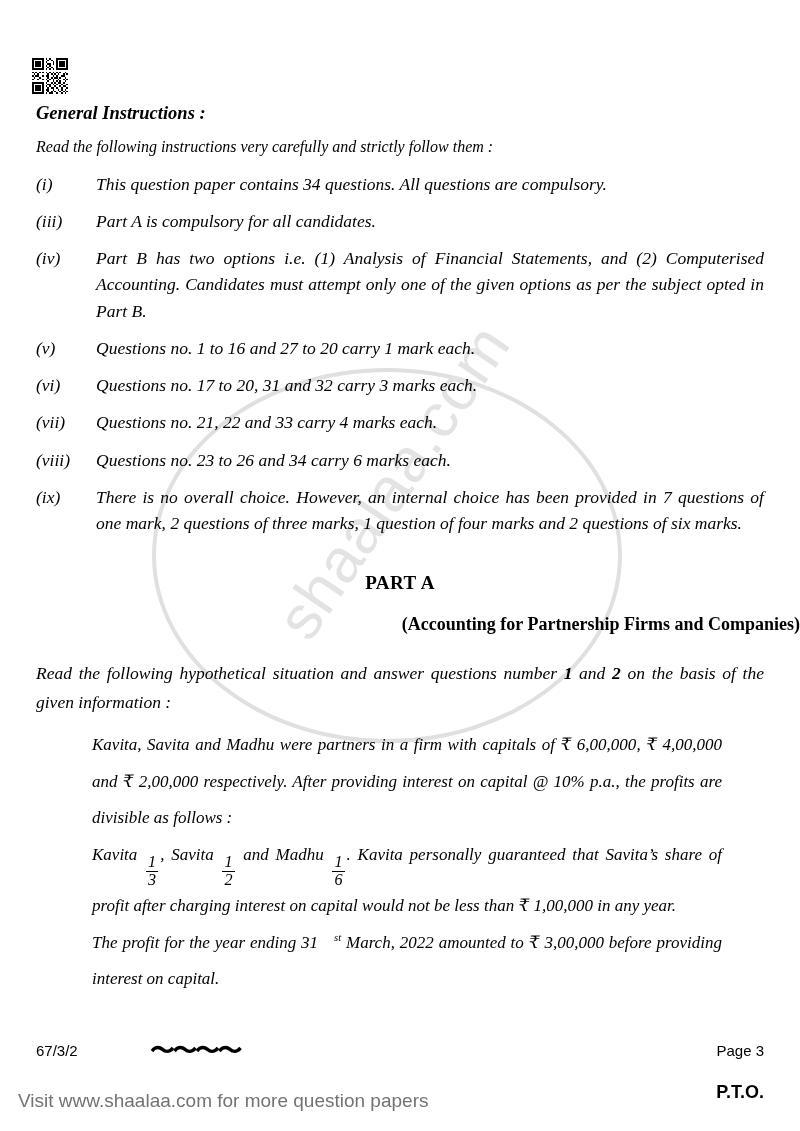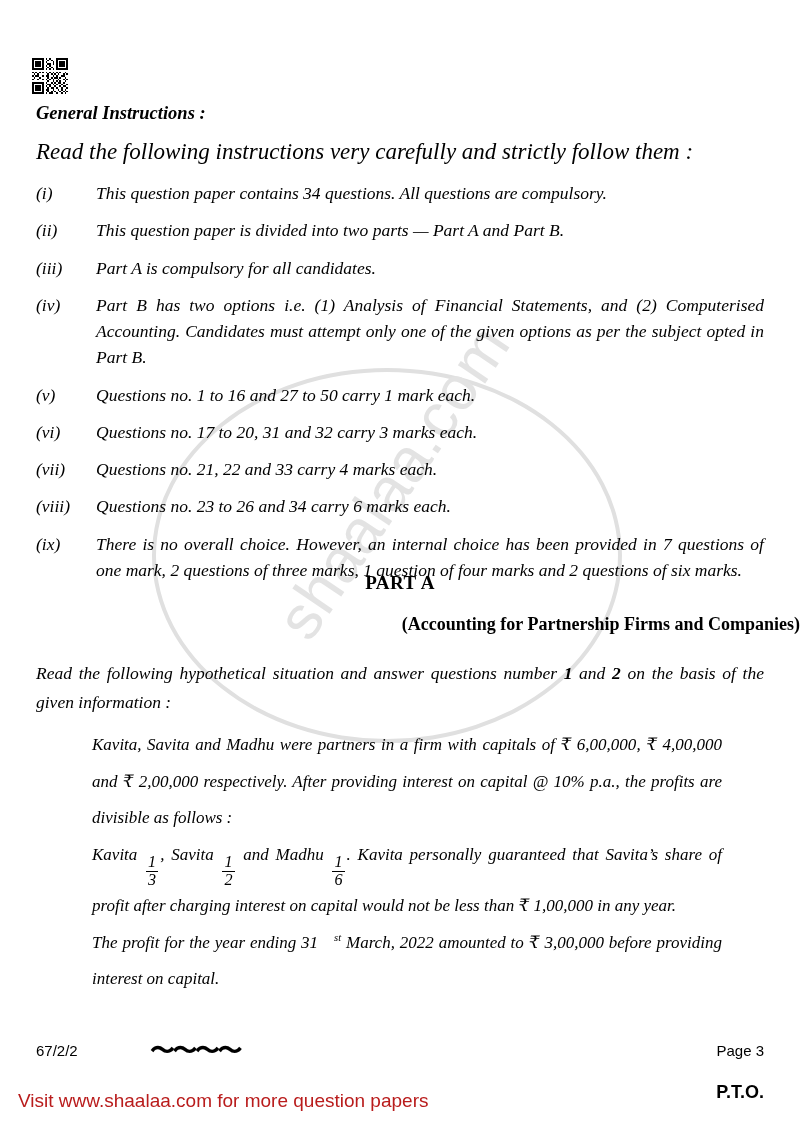--- a/index.html
+++ b/index.html
@@ -71,21 +71,21 @@
   }
   .gi-heading {
     font-style: italic;
     font-weight: bold;
     font-size: 18.5px;
     line-height: 1.35;
     margin: 0 0 10px 0;
   }
   .gi-subheading {
     font-style: italic;
-    font-size: 23px;
+    font-size: 16px;
     line-height: 1.35;
     margin: 0 0 13px 0;
   }
 
   
   .inst-row {
     display: flex;
     align-items: flex-start;
     margin-bottom: 11px;
   }
@@ -201,21 +201,21 @@
     font-size: 18px;
     margin-top: 40px;
   }
 
   
   #site-banner {
     position: absolute;
     left: 18px; top: 1090px;
     font-family: "Liberation Sans", "DejaVu Sans", sans-serif;
     font-size: 19px;
-    color: #b91c1c;
+    color: #737373;
   }
 </style>
 </head>
 <body>
 
 <div id="watermark-layer">
   <div id="watermark-circle"></div>
   <div id="watermark-text">shaalaa.com</div>
 </div>
 
@@ -347,34 +347,30 @@
   <div id="instructions-section">
     <div class="gi-heading">General Instructions :</div>
     <div class="gi-subheading">Read the following instructions very carefully and strictly follow them :</div>
 
     <div id="instruction-list">
         <div class="inst-row">
           <div class="inst-num">(i)</div>
           <div class="inst-text">This question paper contains <b>34</b> questions. <b>All</b> questions are <b>compulsory</b>.</div>
         </div>
         <div class="inst-row">
-          <div class="inst-num">(ii)</div>
-          <div class="inst-text">This question paper is divided into <b>two</b> parts — <b>Part A</b> and <b>Part B</b>.</div>
-        </div>
-        <div class="inst-row">
           <div class="inst-num">(iii)</div>
           <div class="inst-text"><b>Part A</b> is <b>compulsory</b> for all candidates.</div>
         </div>
         <div class="inst-row">
           <div class="inst-num">(iv)</div>
           <div class="inst-text justify"><b>Part B</b> has two options i.e. (1) Analysis of Financial Statements, and (2) Computerised Accounting. Candidates must attempt only <b>one</b> of the given options as per the subject opted in <b>Part B</b>.</div>
         </div>
         <div class="inst-row">
           <div class="inst-num">(v)</div>
-          <div class="inst-text">Questions no. <b>1</b> to <b>16</b> and <b>27</b> to <b>50</b> carry <b>1</b> mark each.</div>
+          <div class="inst-text">Questions no. <b>1</b> to <b>16</b> and <b>27</b> to <b>20</b> carry <b>1</b> mark each.</div>
         </div>
         <div class="inst-row">
           <div class="inst-num">(vi)</div>
           <div class="inst-text">Questions no. <b>17</b> to <b>20, 31</b> and <b>32</b> carry <b>3</b> marks each.</div>
         </div>
         <div class="inst-row">
           <div class="inst-num">(vii)</div>
           <div class="inst-text">Questions no. <b>21, 22</b> and <b>33</b> carry <b>4</b> marks each.</div>
         </div>
         <div class="inst-row">
@@ -402,21 +398,21 @@
           <span class="num">1</span>
           <span class="den">2</span>
         </span> and Madhu <span class="frac">
           <span class="num">1</span>
           <span class="den">6</span>
         </span>. Kavita personally guaranteed that Savita’s share of profit after charging interest on capital would not be less than <span class="nowrapnum">₹ 1,00,000</span> in any year.</p>
     <p class="qp">The profit for the year ending 31<sup class="ord">st</sup> March, 2022 amounted to <span class="nowrapnum">₹ 3,00,000</span> before providing interest on capital.</p>
   </div>
 
   <div id="page-footer">
-    <span id="footer-code">67/2/2</span>
+    <span id="footer-code">67/3/2</span>
     <span id="footer-ornament">〜〜〜〜</span>
     <span id="footer-page">Page 3</span>
     <span id="footer-pto">P.T.O.</span>
   </div>
 
   <div id="site-banner">Visit www.shaalaa.com for more question papers</div>
 
 </div>
 
 </body></html>

